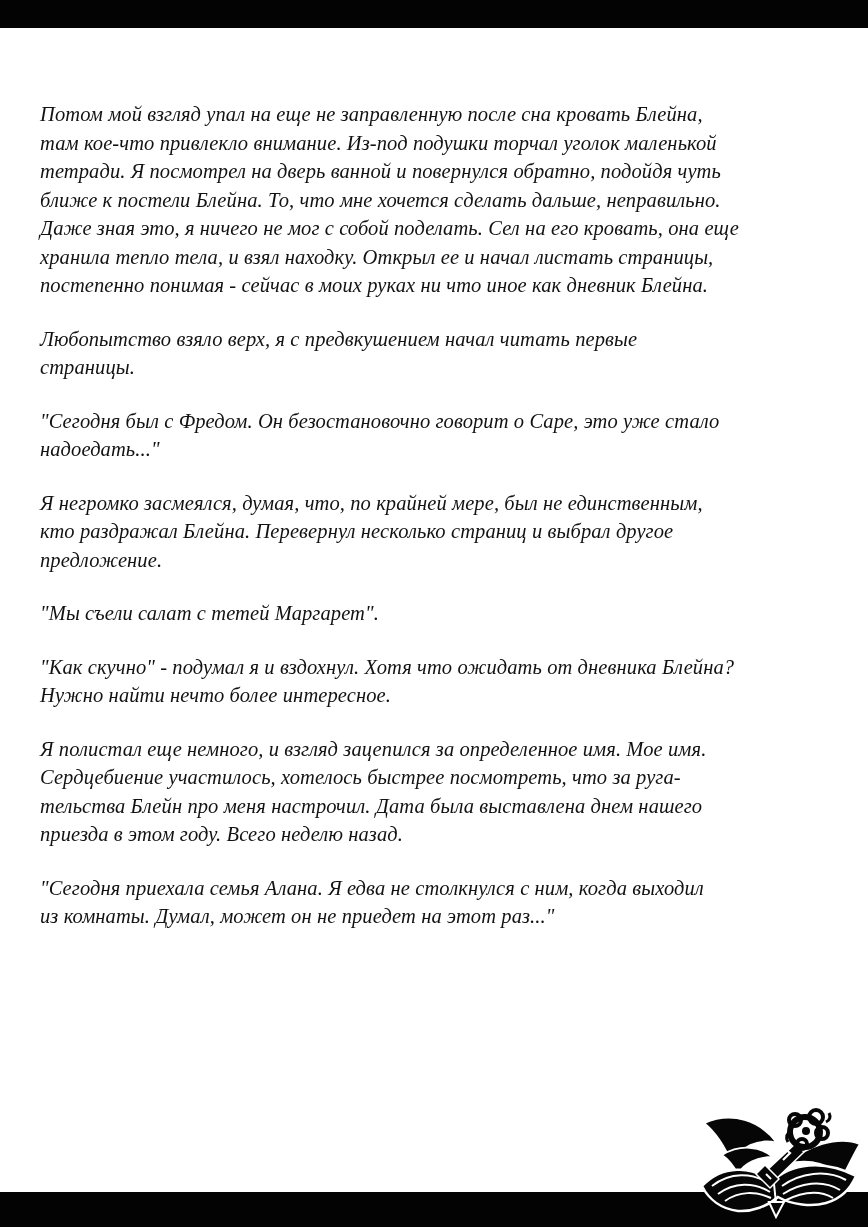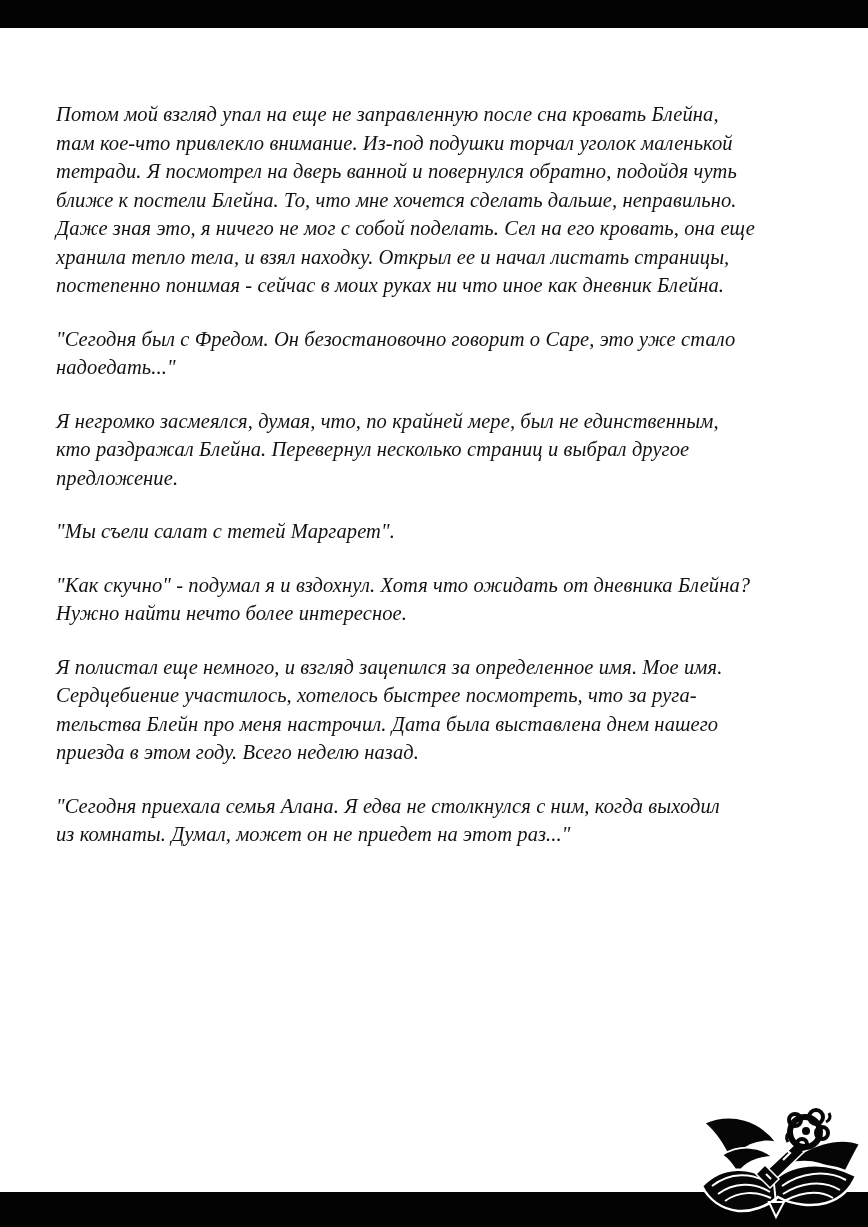--- a/index.html
+++ b/index.html
@@ -29,21 +29,21 @@
     background: #ffffff;
   }
   .band-bottom {
     position: absolute;
     left: 0; top: 1192px;
     width: 100%; height: 35px;
     background: #030303;
   }
   .text-block {
     position: absolute;
-    left: 56px; top: 72px;
+    left: 40px; top: 72px;
     width: 802px;
     color: #121212;
   }
   .para {
     margin: 0 0 25px 0;
     font-style: italic;
     font-size: 20.5px;
     line-height: 28.5px;
     letter-spacing: 0.1px;
     white-space: pre-line;
@@ -63,20 +63,22 @@
 
   <div class="paper">
     <div class="text-block">
       <p class="para">Потом мой взгляд упал на еще не заправленную после сна кровать Блейна,
 там кое-что привлекло внимание. Из-под подушки торчал уголок маленькой
 тетради. Я посмотрел на дверь ванной и повернулся обратно, подойдя чуть
 ближе к постели Блейна. То, что мне хочется сделать дальше, неправильно.
 Даже зная это, я ничего не мог с собой поделать. Сел на его кровать, она еще
 хранила тепло тела, и взял находку. Открыл ее и начал листать страницы,
 постепенно понимая - сейчас в моих руках ни что иное как дневник Блейна.</p>
+      <p class="para">Любопытство взяло верх, я с предвкушением начал читать первые
+страницы.</p>
       <p class="para">"Сегодня был с Фредом. Он безостановочно говорит о Саре, это уже стало
 надоедать..."</p>
       <p class="para">Я негромко засмеялся, думая, что, по крайней мере, был не единственным,
 кто раздражал Блейна. Перевернул несколько страниц и выбрал другое
 предложение.</p>
       <p class="para">"Мы съели салат с тетей Маргарет".</p>
       <p class="para">"Как скучно" - подумал я и вздохнул. Хотя что ожидать от дневника Блейна?
 Нужно найти нечто более интересное.</p>
       <p class="para">Я полистал еще немного, и взгляд зацепился за определенное имя. Мое имя.
 Сердцебиение участилось, хотелось быстрее посмотреть, что за руга-

